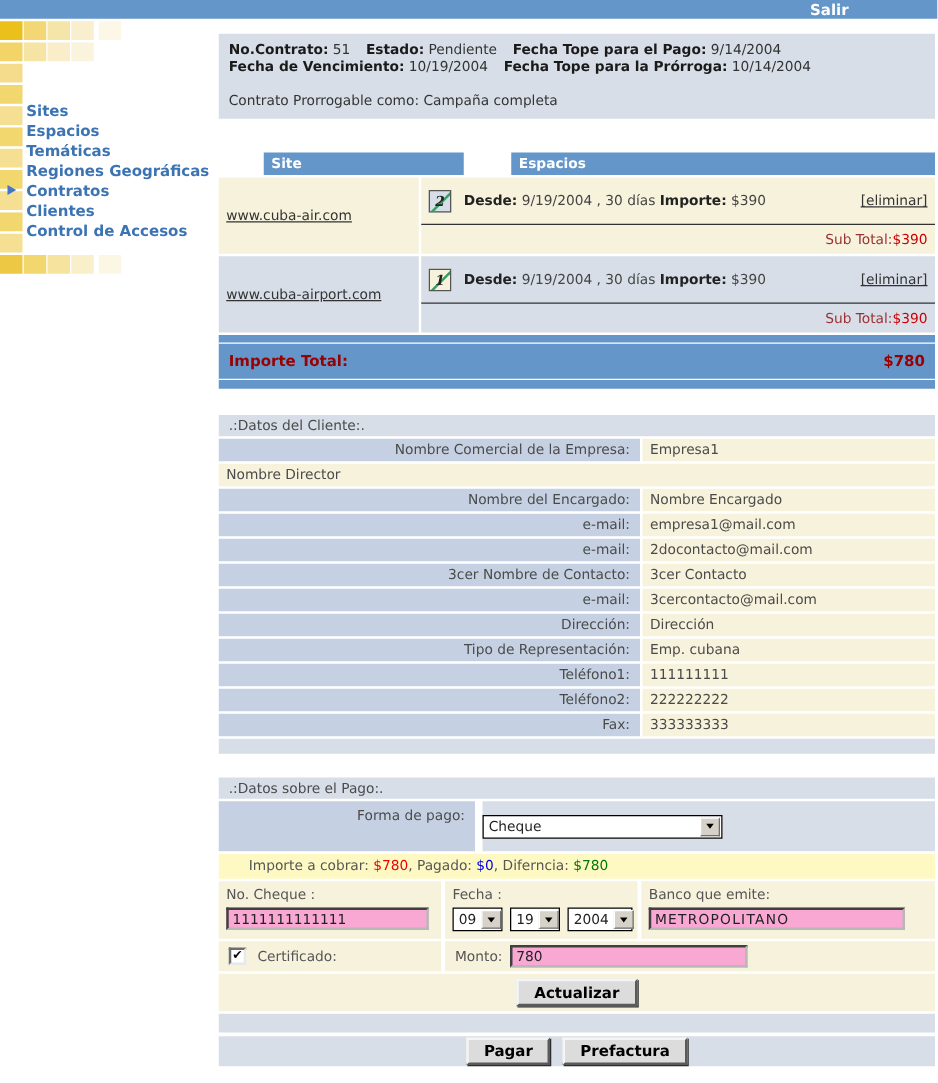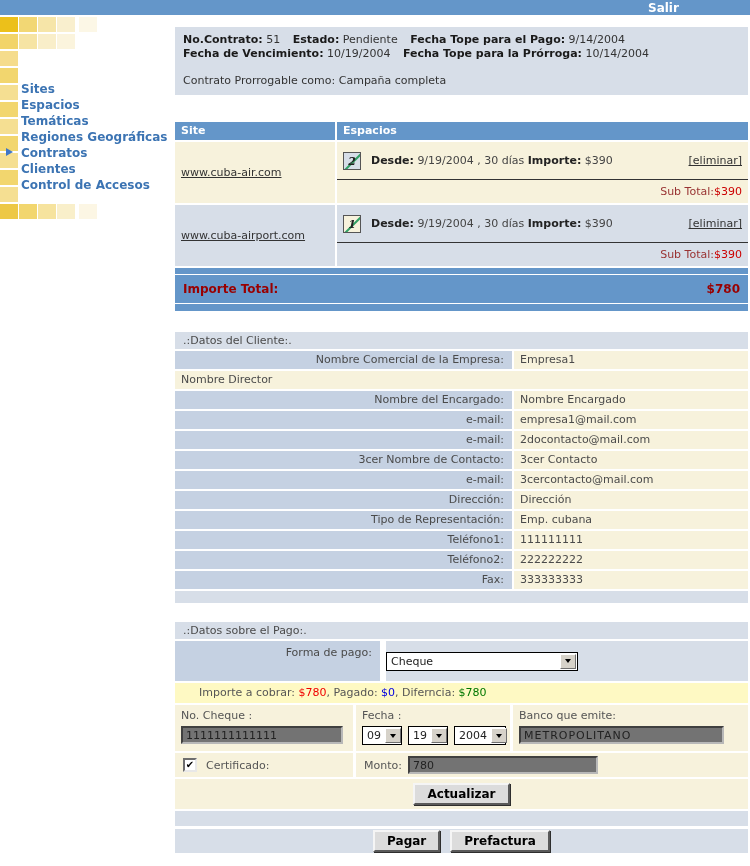--- a/index.html
+++ b/index.html
@@ -22,21 +22,21 @@
   .main { position:absolute; left:175px; top:27px; width:573px; }
   
   .header-box { background:#D7DEE8; padding:6px 8px 7px; }
   .hline { line-height:14px; white-space:nowrap; color:#333; }
   .hline .lbl { font-weight:bold; color:#1a1a1a; }
   .pair { margin-right:9px; }
   .hline3 { margin-top:13px; }
   
   .sites-table { margin-top:27px; }
   .thead { display:flex; gap:2px; }
-  .th { background:#6496C9; color:#fff; font-weight:bold; height:18px; line-height:18px; padding-left:6px; }
+  .th { background:#6496C9; color:#fff; font-weight:bold; height:18px; line-height:18px; padding-left:6px;margin-left:36px; }
   .th-site { width:160px; }
   .th-esp { flex:1; }
   .site-row { display:flex; gap:2px; margin-top:2px; }
   .row-yellow > div { background:#F7F2DC; }
   .row-blue > div { background:#D7DEE8; }
   .site-cell { width:160px; display:flex; align-items:center; padding-left:6px; }
   .site-cell a { color:#333; text-decoration:underline; cursor:pointer; }
   .esp-cell { flex:1; }
   .esp-top { display:flex; align-items:center; height:38px; border-bottom:1px solid #333; padding:0 6px; }
   .esp-icon { width:18px; height:18px; border:1px solid #555; position:relative; margin-right:10px; overflow:hidden; cursor:pointer; flex:0 0 18px; }
@@ -73,21 +73,21 @@
   .combo-d52 { width:52px; }
   .pay-summary { margin-top:2px; background:#fef9c3; height:20px; line-height:20px; padding-left:24px; color:#555; white-space:nowrap; }
   .v-red { color:#F00000; }
   .v-blue { color:#0000E0; }
   .v-green { color:#007700; }
   .pay-row { display:flex; gap:3px; margin-top:2px; }
   .pay-cell { background:#F7F2DC; padding:4px 6px 6px; }
   .c1 { width:178px; } .c2 { width:154px; } .c3 { flex:1; }
   .field-label { color:#555; margin-bottom:4px; white-space:nowrap; }
   .txt { border:2px solid; border-color:#404040 #B8B8B8 #B8B8B8 #404040; height:18px;
-    font-family:"DejaVu Sans", sans-serif; font-size:11px; padding:0 3px; background:#737373; color:#222; }
+    font-family:"DejaVu Sans", sans-serif; font-size:11px; padding:0 3px; background:#f9a8d4; color:#222; }
   .cheque-input { width:162px; }
   .banco-input { width:205px; letter-spacing:1px; }
   .monto-input { width:190px; }
   .dates { display:flex; }
   .cert-cell { width:178px; background:#F7F2DC; display:flex; align-items:center; padding-left:8px; height:24px; color:#555; }
   .checkbox { width:14px; height:14px; background:#fff; border:2px solid; border-color:#6e6e6e #e8e8e8 #e8e8e8 #6e6e6e; margin-right:9px; cursor:pointer;
     font-size:10px; font-weight:bold; line-height:10px; text-align:center; color:#000; }
   .monto-cell { flex:1; background:#F7F2DC; display:flex; align-items:center; padding-left:8px; height:24px; gap:6px; color:#555; }
   .pay-actions { margin-top:2px; background:#F7F2DC; height:30px; display:flex; align-items:center; justify-content:center; }
   .btn { background:#DCDCDC; border:2px solid; border-color:#F5F5F5 #5A5A5A #5A5A5A #F5F5F5; box-shadow:1px 1px 0 #2e2e2e;

